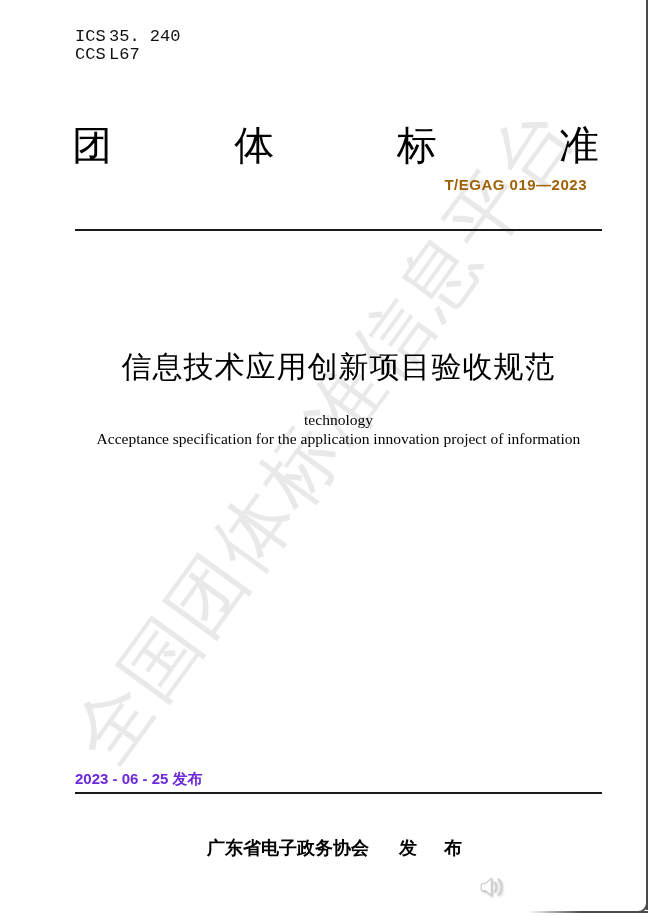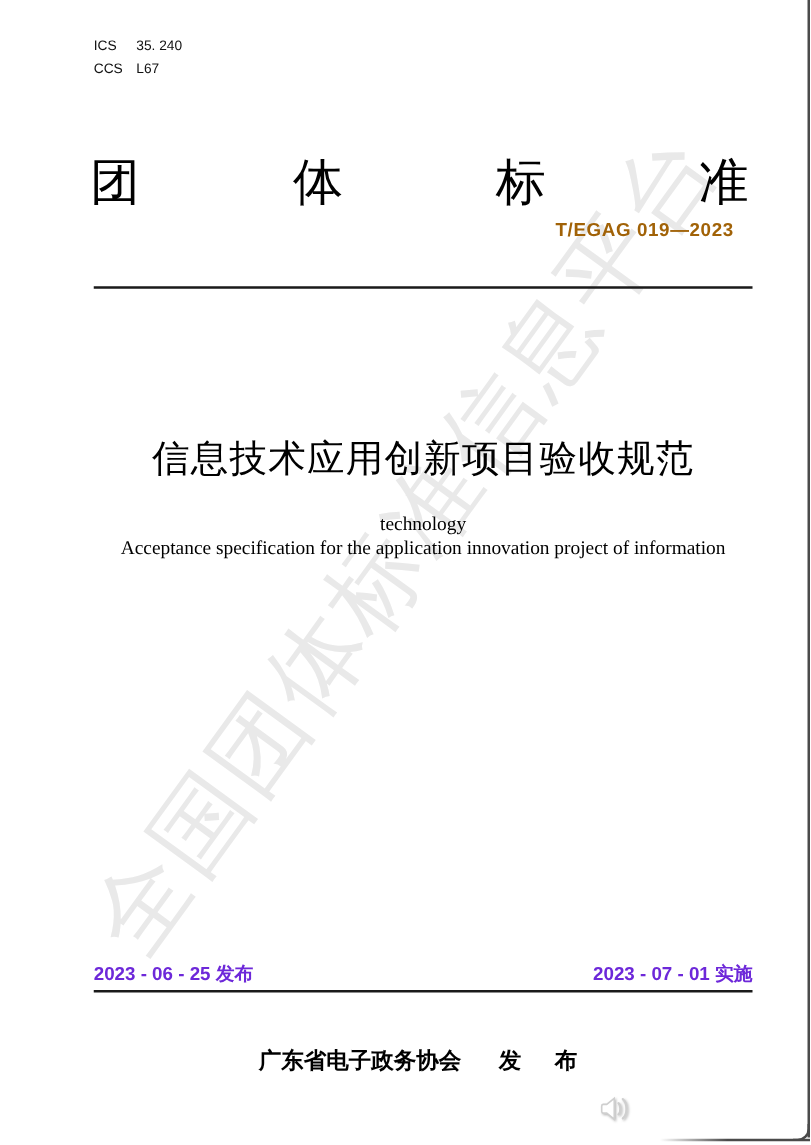--- a/index.html
+++ b/index.html
@@ -32,22 +32,22 @@
   .watermark {
     position:absolute; left:325px; top:435px;
     transform:translate(-50%,-50%) rotate(-54deg);
     font-size:76px; letter-spacing:3px; white-space:nowrap;
     color:#e9e9e9; font-weight:400;
     pointer-events:none; user-select:none;
   }
 
   .ics-block {
     position:absolute; left:75px; top:28px;
-    font-family:Liberation Sans, sans-serif;
-    font-size:11px; color:#111; line-height:18px;
+    font-family:Liberation Mono, monospace;
+    font-size:17px; color:#111; line-height:18px;
   }
   .ics-block .code-label { display:inline-block; width:34px; }
 
   .std-type-row {
     position:absolute; left:72px; top:118px; width:527px;
     display:flex; justify-content:space-between;
     font-size:40px; color:#000; font-weight:500;
   }
 
   .std-number {
@@ -125,21 +125,20 @@
 
   <div class="title-cn">信息技术应用创新项目验收规范</div>
 
   <div class="title-en">
     <div>technology</div>
     <div>Acceptance specification for the application innovation project of information</div>
   </div>
 
   <div class="dates-row">
     <span>2023 - 06 - 25 发布</span>
-    <span>2023 - 07 - 01 实施</span>
   </div>
 
   <div class="rule rule-bottom"></div>
 
   <div class="publisher-row">
     <span>广东省电子政务协会</span>
     <span class="publisher-action">发 布</span>
   </div>
 
   <div class="badge">

